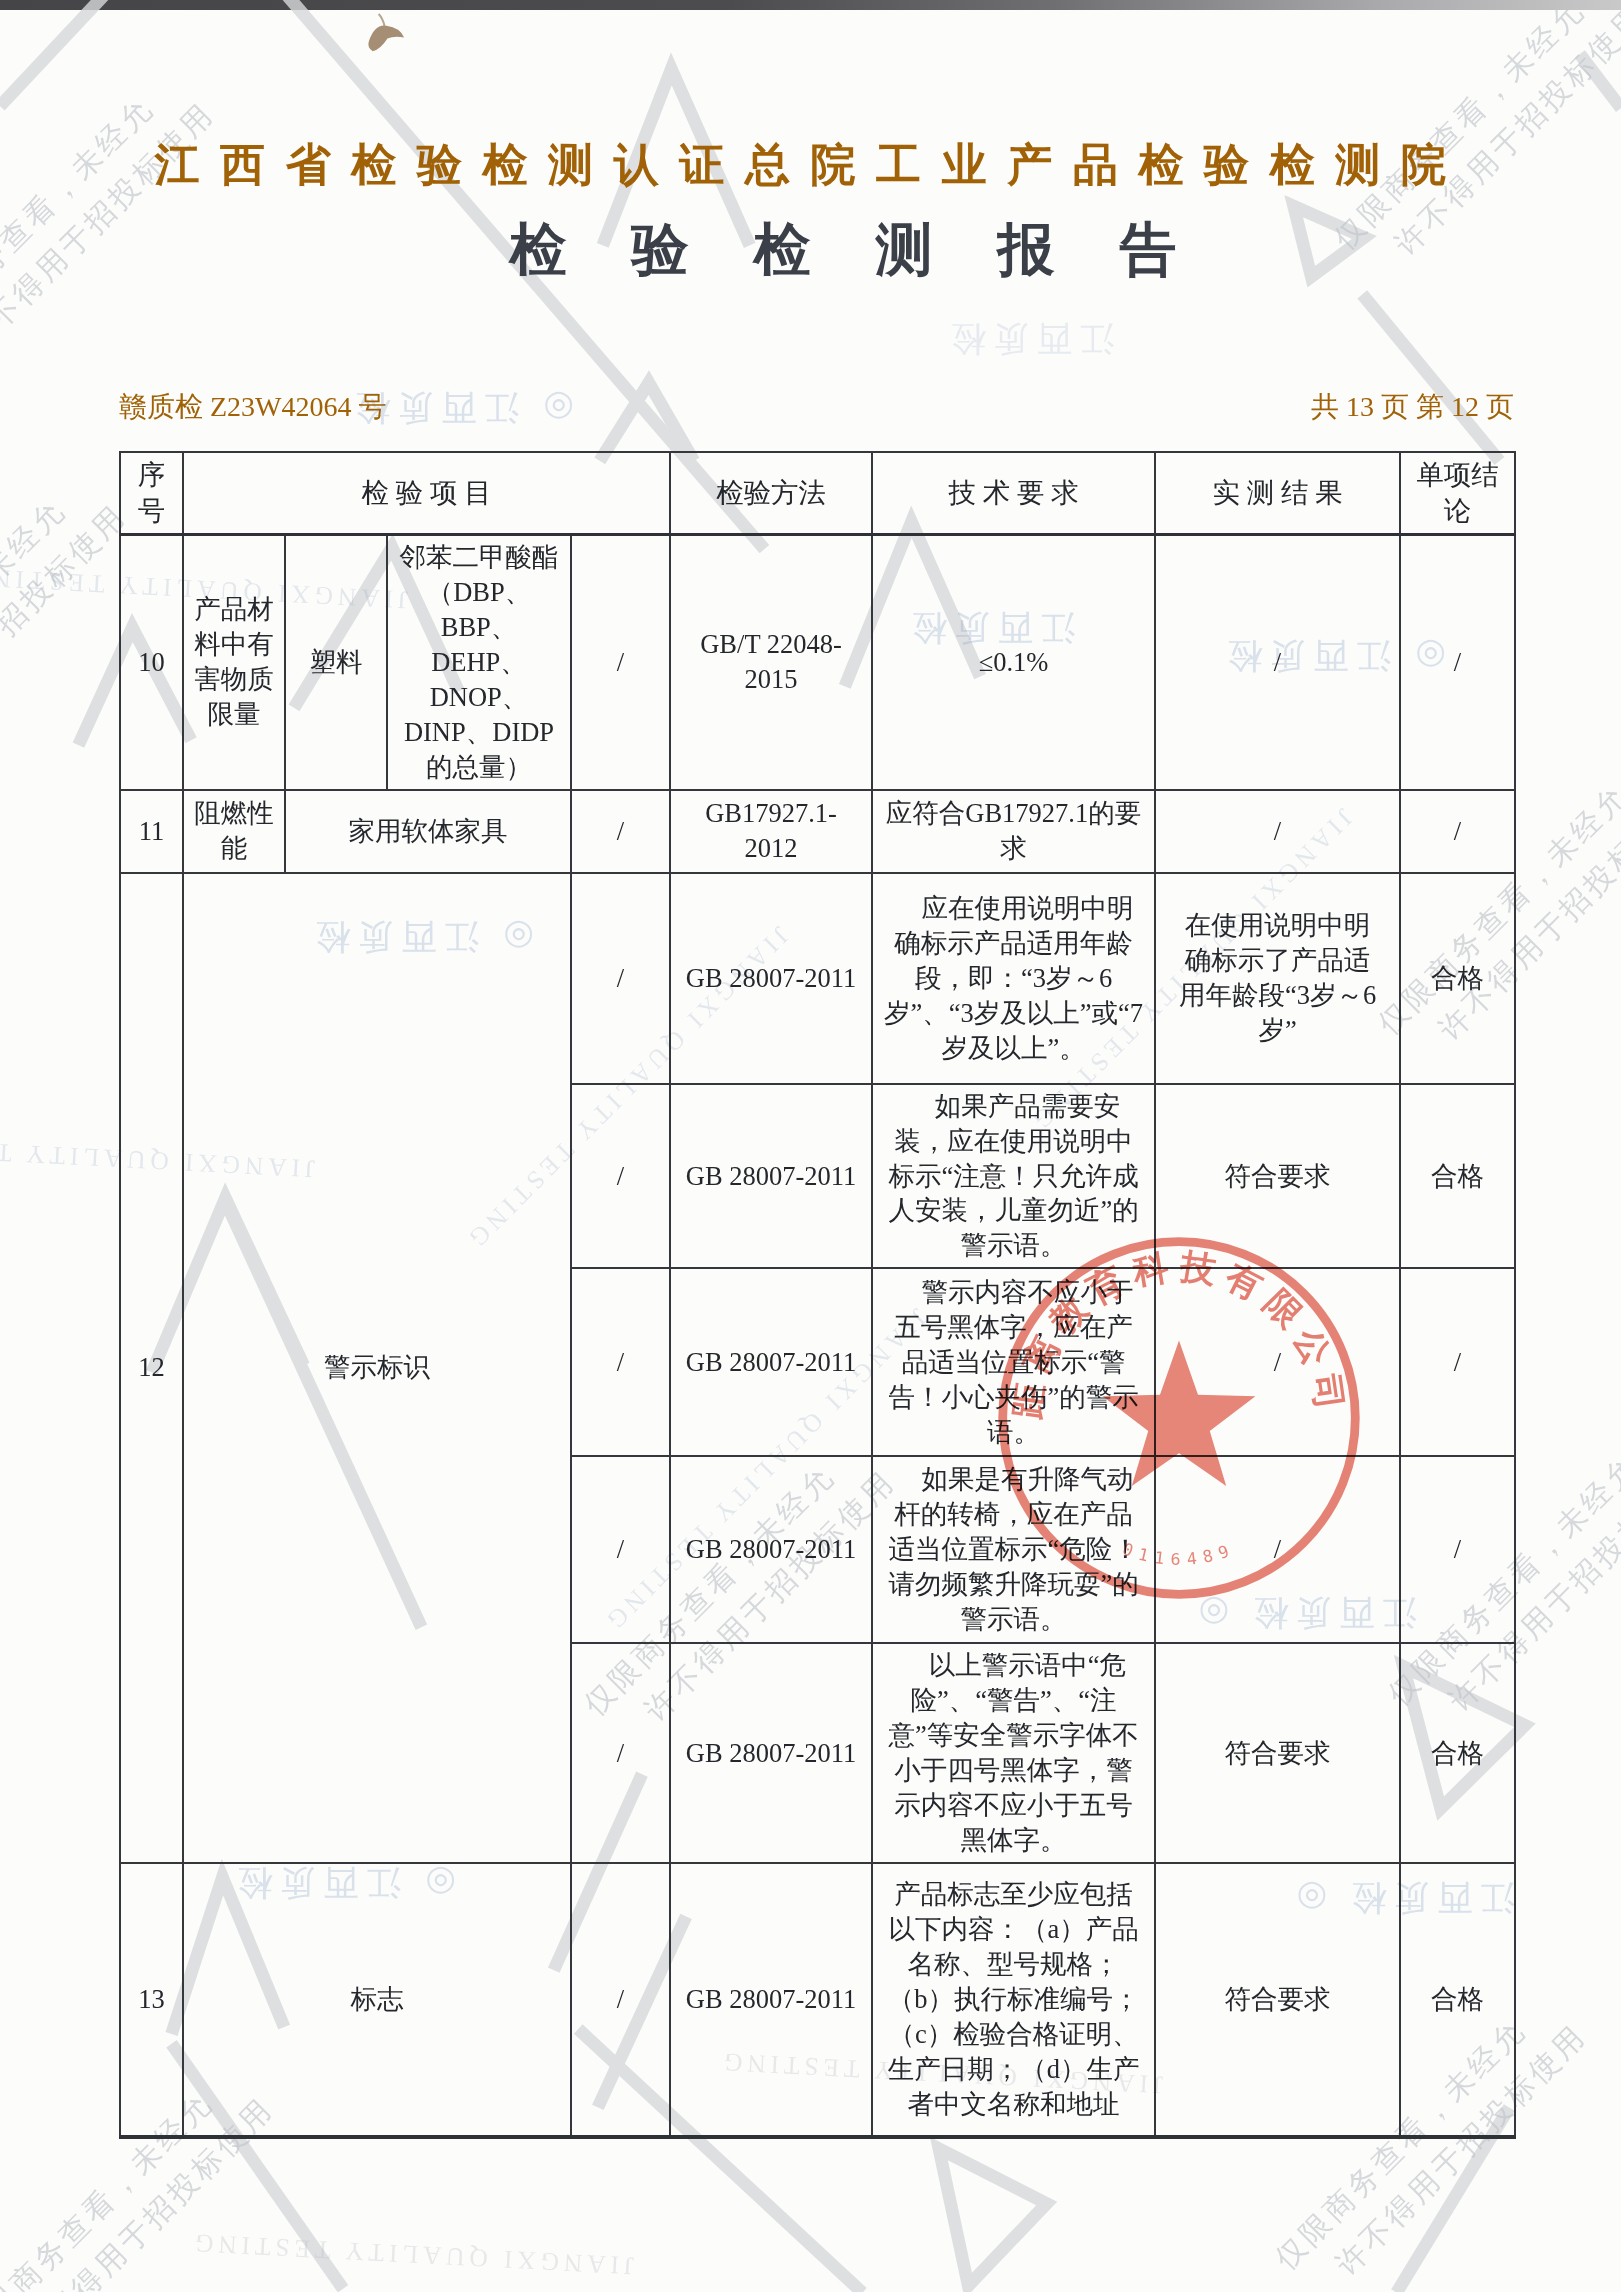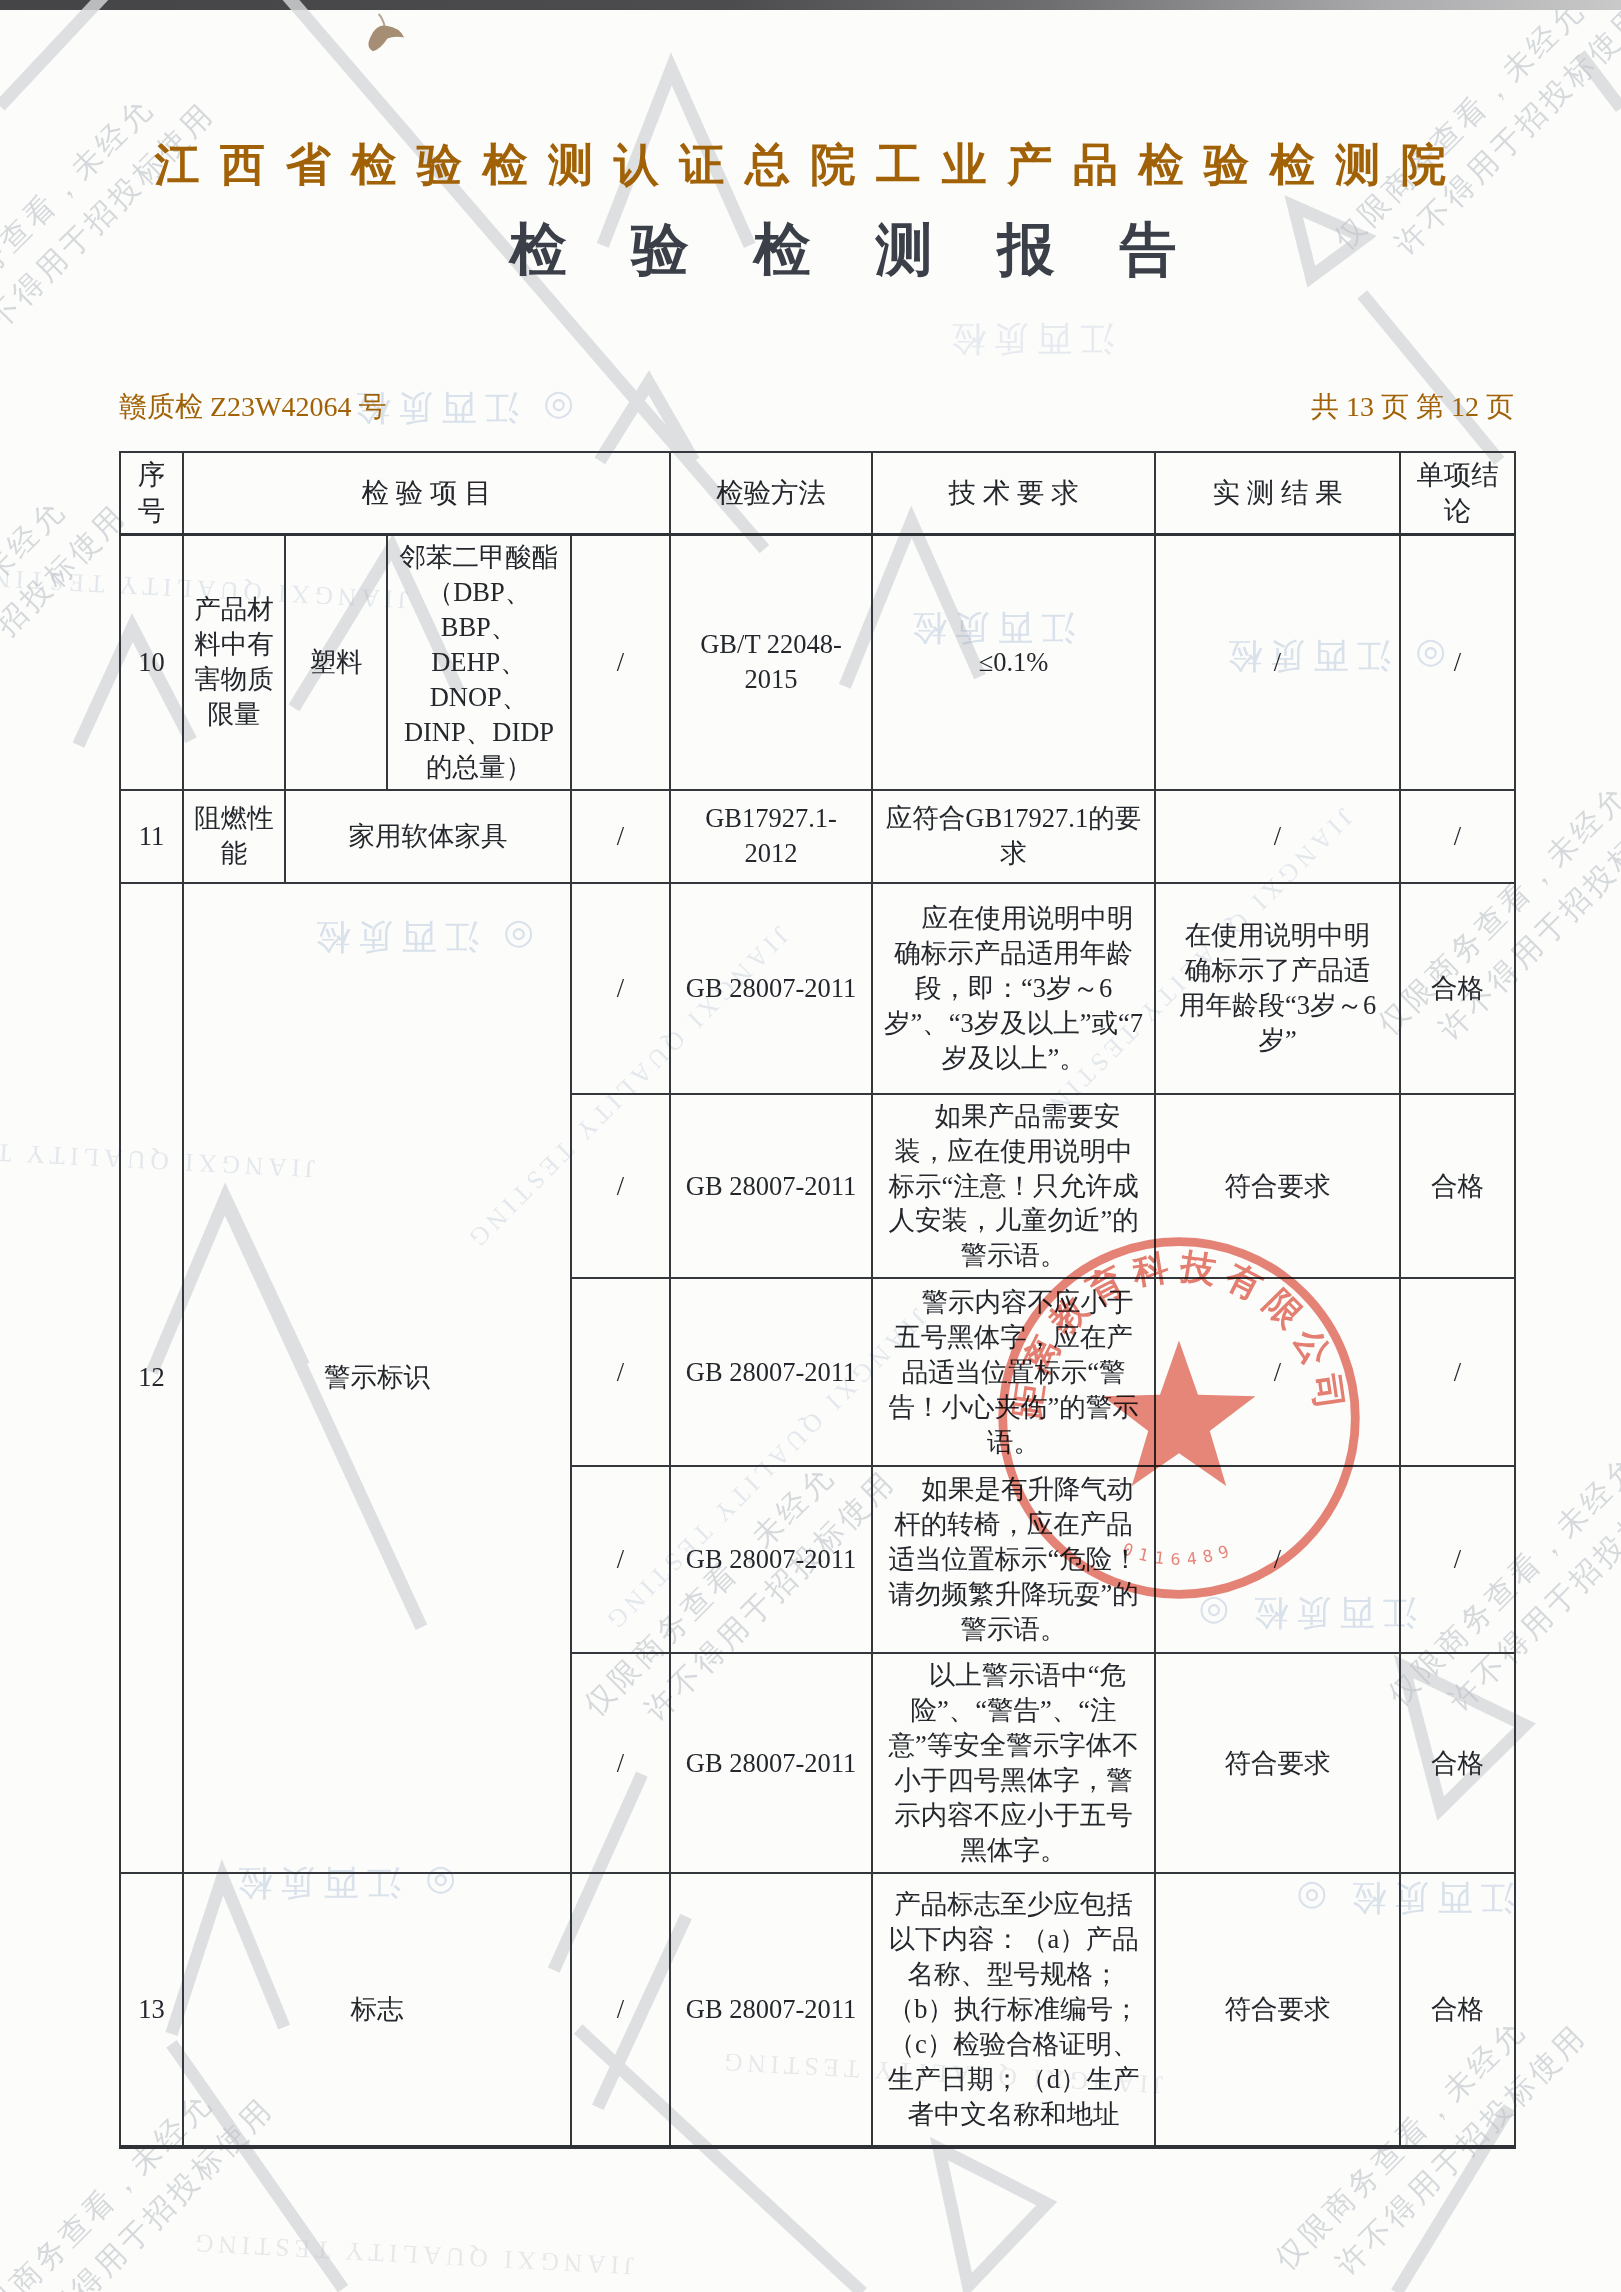--- a/index.html
+++ b/index.html
@@ -169,21 +169,21 @@
         <td>产品材料中有害物质限量</td>
         <td>塑料</td>
         <td>邻苯二甲酸酯（DBP、BBP、DEHP、DNOP、DINP、DIDP的总量）</td>
         <td class="slash">/</td>
         <td>GB/T 22048-2015</td>
         <td>≤0.1%</td>
         <td class="slash">/</td>
         <td class="slash">/</td>
       </tr>
 
-      <tr style="height:93px">
+      <tr style="height:83px">
         <td class="seq">11</td>
         <td>阻燃性能</td>
         <td colspan="2">家用软体家具</td>
         <td class="slash">/</td>
         <td>GB17927.1-2012</td>
         <td>应符合GB17927.1的要求</td>
         <td class="slash">/</td>
         <td class="slash">/</td>
       </tr>
 

